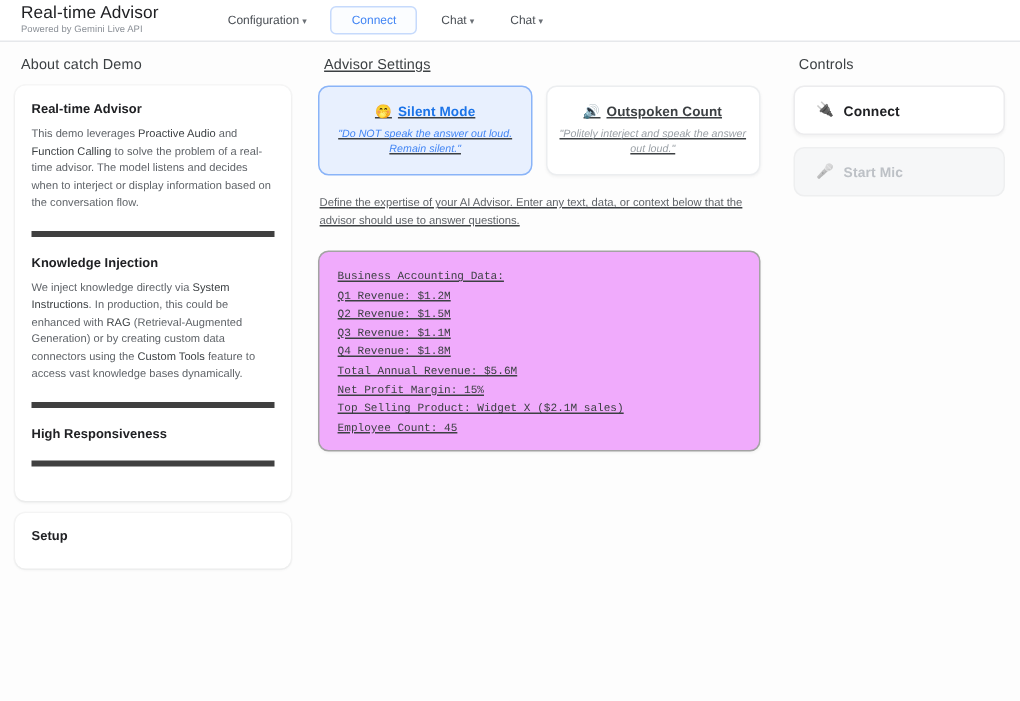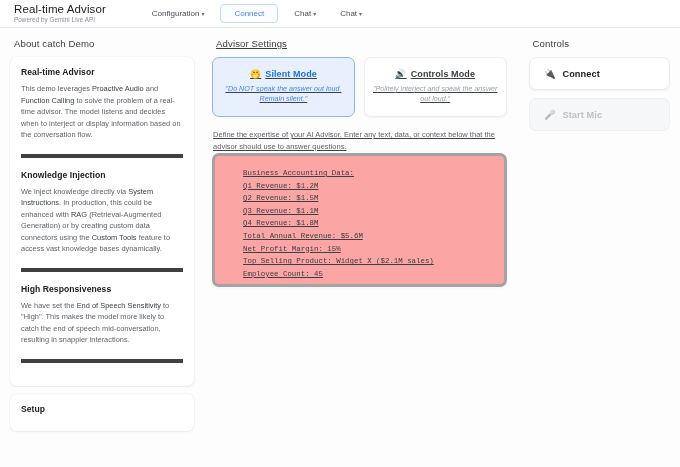--- a/index.html
+++ b/index.html
@@ -163,29 +163,29 @@
     line-height: 10px;
     letter-spacing: 0.02px;
   }
   .mode-selected .mode-desc { color: #4285f4; }
   .mode-unselected .mode-desc { color: #9aa0a6; }
 
   .define-text {
     font-size: 7.5px;
     line-height: 11.5px;
     color: #5f6368;
-    margin: 0 0 1px 1px;
+    margin: 0 0 15px 1px;
   }
 
   .context-box {
-    background: #fca5a5;
-    border: 3px solid #a3a3a3;
+    background: #f0abfc;
+    border: 1px solid #a3a3a3;
     border-radius: 7px;
     box-shadow: 0 1px 2px rgba(60,64,67,0.05);
-    padding: 11px 28px;
+    padding: 11px 12px;
     height: 134px;
     box-sizing: border-box;
     overflow: hidden;
   }
   .context-text {
     font-family: "Liberation Mono", monospace;
     font-size: 7.4px;
     line-height: 12.6px;
     color: #3c4043;
     white-space: pre;
@@ -256,21 +256,20 @@
       <div class="sec">
         <div class="sec-title">Real-time Advisor</div>
         <p class="sec-body">This demo leverages <b>Proactive Audio</b> and <b>Function Calling</b> to solve the problem of a real-time advisor. The model listens and decides when to interject or display information based on the conversation flow.</p>
       </div>
       <div class="sec">
         <div class="sec-title">Knowledge Injection</div>
         <p class="sec-body">We inject knowledge directly via <b>System Instructions</b>. In production, this could be enhanced with <b>RAG</b> (Retrieval-Augmented Generation) or by creating custom data connectors using the <b>Custom Tools</b> feature to access vast knowledge bases dynamically.</p>
       </div>
       <div class="sec">
         <div class="sec-title">High Responsiveness</div>
-        <p class="sec-body">We have set the <b>End of Speech Sensitivity</b> to "High". This makes the model more likely to catch the end of speech mid-conversation, resulting in snappier interactions.</p>
       </div>
       <div class="sec">
       </div>
     </div>
 
     <div class="card">
       <div class="sec-title">Setup</div>
 
     </div>
   </div>
@@ -282,21 +281,21 @@
       <div class="mode mode-selected">
         <div class="mode-title">
           <span class="mode-emoji">🤭</span>
           <span>Silent Mode</span>
         </div>
         <div class="mode-desc">"Do NOT speak the answer out loud. Remain silent."</div>
       </div>
       <div class="mode mode-unselected">
         <div class="mode-title">
           <span class="mode-emoji">🔊</span>
-          <span>Controls Mode</span>
+          <span>Outspoken Count</span>
         </div>
         <div class="mode-desc">"Politely interject and speak the answer out loud."</div>
       </div>
     </div>
 
     <p class="define-text">Define the expertise of your AI Advisor. Enter any text, data, or context below that the advisor should use to answer questions.</p>
 
     <div class="context-box">
       <pre class="context-text">Business Accounting Data:
 Q1 Revenue: $1.2M

